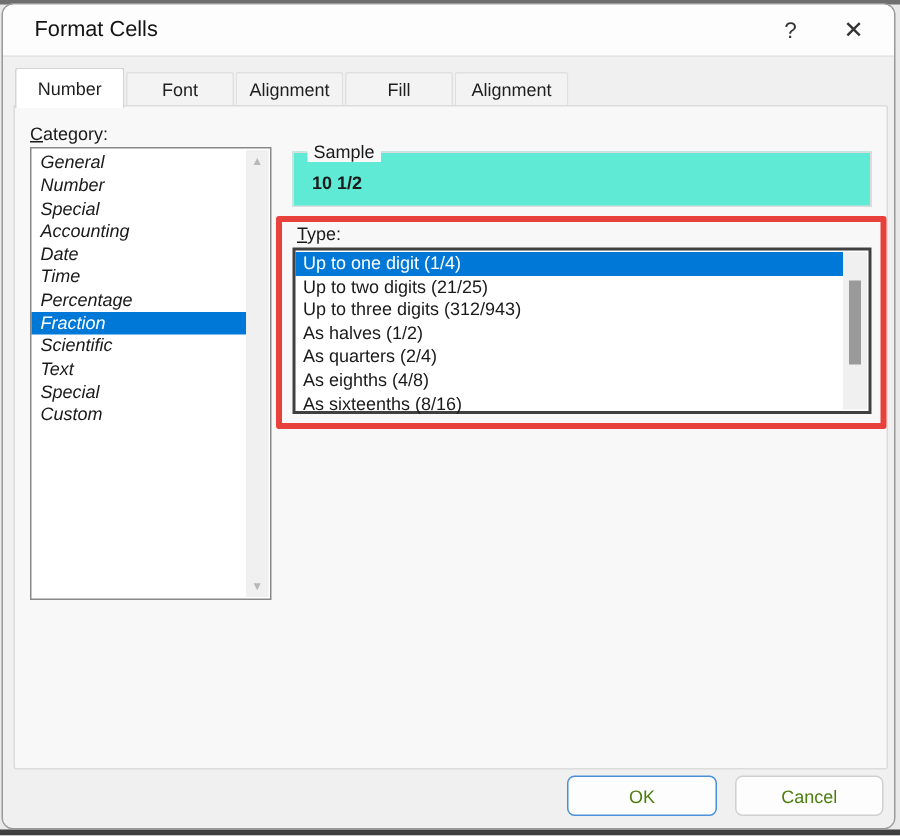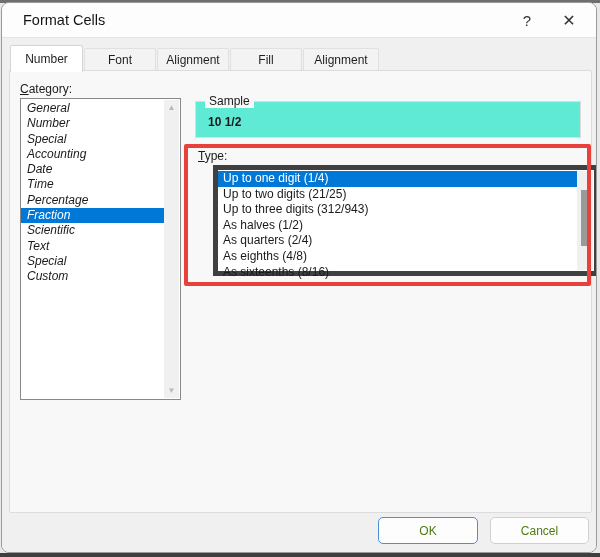--- a/index.html
+++ b/index.html
@@ -102,21 +102,21 @@
   .annotation-rect {
     position:absolute; left:174px; top:73px; width:407px; height:142px;
     border:4px solid #e8403a; border-radius:2px;
     pointer-events:none; z-index:5;
   }
 
   
   .type-label { left:188px; top:78px; }
   .type-list {
     position:absolute; left:185px; top:94px; width:386px; height:111px;
-    background:#ffffff; border:5px solid #404040;margin-left:18px;
+    background:#ffffff; border:2px solid #404040;
   }
   .type-items { position:absolute; left:0; top:1px; right:17px; }
   .type-item { font-size:12px; line-height:15.6px; padding-left:5px; white-space:nowrap; }
   .type-item.selected { background:#0078d7; color:#ffffff; }
   .type-scroll {
     position:absolute; top:1px; right:1px; bottom:1px; width:16px;
     background:#f0f0f0;
   }
   .type-thumb { position:absolute; left:4px; top:19px; width:8px; height:56px; background:#9a9a9a; }
 

